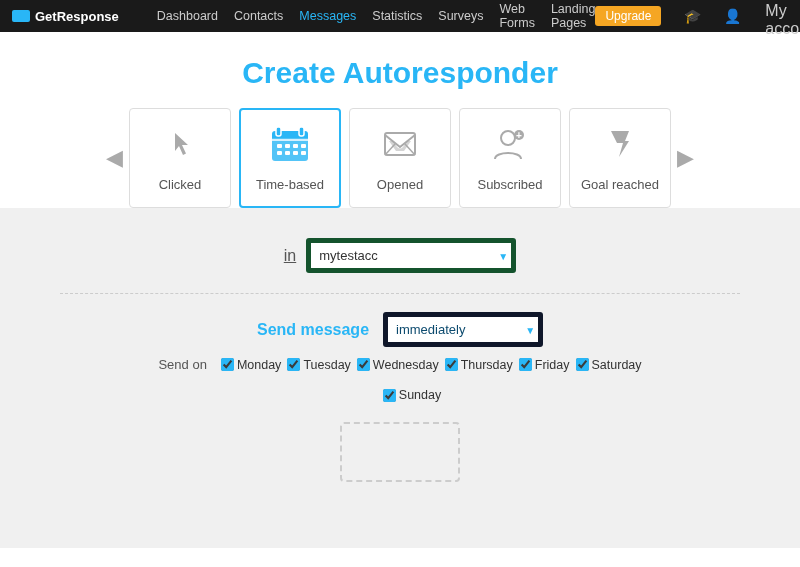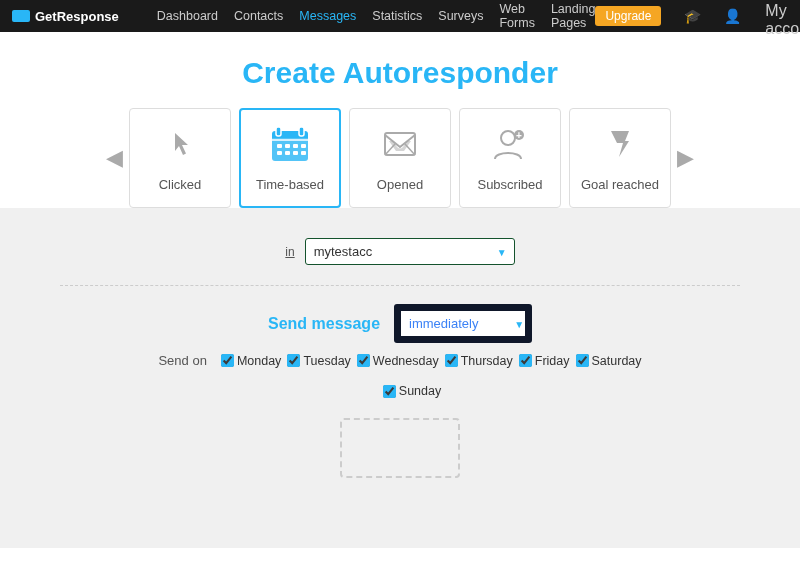--- a/index.html
+++ b/index.html
@@ -206,26 +206,26 @@
 
     
     .in-row {
       display: flex;
       justify-content: center;
       align-items: center;
       margin-bottom: 20px;
     }
     .in-label {
       color: #555;
-      font-size: 12px;
+      font-size: 16px;
       margin-right: 10px;
       text-decoration: underline;
     }
     .in-select {
-      border: 1px solid #14532d;
+      border: 5px solid #14532d;
       border-radius: 3px;
       padding: 5px 28px 5px 8px;
       font-size: 13px;
       color: #333;
       background: #fff;
       appearance: none;
       -webkit-appearance: none;
       width: 210px;
       cursor: pointer;
       position: relative;
@@ -259,29 +259,29 @@
       align-items: center;
       margin-bottom: 10px;
     }
     .send-message-label {
       color: #29b6f6;
       font-size: 16px;
       font-weight: bold;
       margin-right: 14px;
     }
     .send-select {
-      border: 7px solid #0f172a;
+      border: 5px solid #0f172a;
       border-radius: 3px;
       padding: 5px 28px 5px 8px;
       font-size: 13px;
-      color: #3b82f6;
+      color: #0c4a6e;
       background: #fff;
       appearance: none;
       -webkit-appearance: none;
-      width: 138px;
+      width: 160px;
       cursor: pointer;
     }
 
     
     .send-on-row {
       display: flex;
       justify-content: center;
       align-items: center;
       gap: 6px;
       margin-bottom: 16px;

